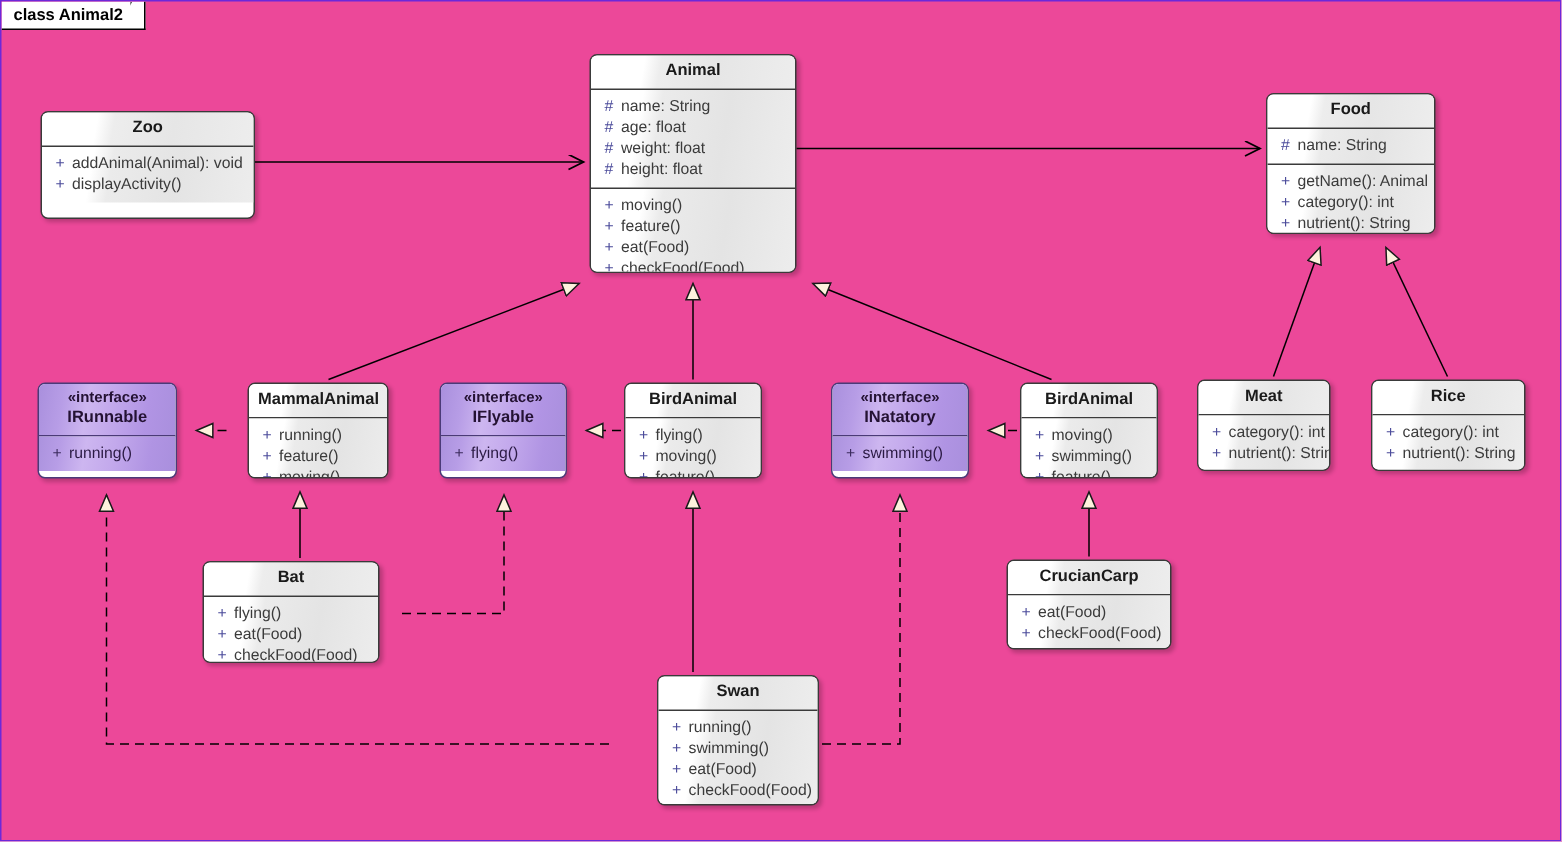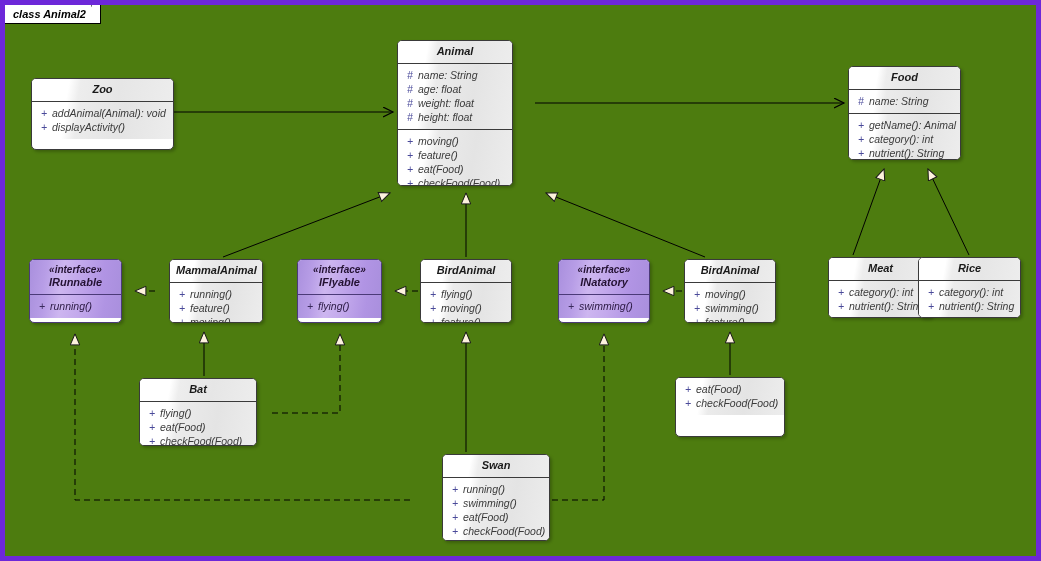--- a/index.html
+++ b/index.html
@@ -5,25 +5,24 @@
   html, body {
     margin: 0;
     padding: 0;
     background: #ffffff;
     font-family: "Liberation Sans", sans-serif;
   }
   #canvas {
     position: relative;
     width: 1041px;
     height: 561px;
-    background: #4d7c0f;
-    border: 5px solid #6d28d9;
+    background: #ec4899;
+    border: 1px solid #6d28d9;
     box-sizing: border-box;
     overflow: hidden;
-    font-style: italic;
   }
   
   #frame-tab {
     position: absolute;
     left: 0px; top: 0px;
     width: 96px; height: 19px;
     border-right: 1px solid #000;
     border-bottom: 1px solid #000;
     background: #fff;
     box-sizing: border-box;
@@ -222,21 +221,21 @@
           <div class="row">
             <span class="vis">+</span>
             <span class="txt">addAnimal(Animal): void</span>
           </div>
           <div class="row">
             <span class="vis">+</span>
             <span class="txt">displayActivity()</span>
           </div>
         </div>
       </div>
-      <div class="node" style="left: 392px; top: 35px; width: 116px; height: 146px;">
+      <div class="node" style="left: 392px; top: 35px; width: 138px; height: 146px;">
         <div class="hdr"><span>Animal</span></div>
         <div class="compartment">
           <div class="row">
             <span class="vis">#</span>
             <span class="txt">name: String</span>
           </div>
           <div class="row">
             <span class="vis">#</span>
             <span class="txt">age: float</span>
           </div>
@@ -362,21 +361,21 @@
           <div class="row">
             <span class="vis">+</span>
             <span class="txt">swimming()</span>
           </div>
           <div class="row">
             <span class="vis">+</span>
             <span class="txt">feature()</span>
           </div>
         </div>
       </div>
-      <div class="node" style="left: 823px; top: 252px; width: 105px; height: 61px;">
+      <div class="node" style="left: 797px; top: 252px; width: 89px; height: 61px;">
         <div class="hdr"><span>Meat</span></div>
         <div class="compartment">
           <div class="row">
             <span class="vis">+</span>
             <span class="txt">category(): int</span>
           </div>
           <div class="row">
             <span class="vis">+</span>
             <span class="txt">nutrient(): String</span>
           </div>
@@ -406,20 +405,21 @@
             <span class="vis">+</span>
             <span class="txt">eat(Food)</span>
           </div>
           <div class="row">
             <span class="vis">+</span>
             <span class="txt">checkFood(Food)</span>
           </div>
         </div>
       </div>
       <div class="node" style="left: 670px; top: 372px; width: 110px; height: 60px;">
+        <div class="hdr"><span>CrucianCarp</span></div>
         <div class="compartment">
           <div class="row">
             <span class="vis">+</span>
             <span class="txt">eat(Food)</span>
           </div>
           <div class="row">
             <span class="vis">+</span>
             <span class="txt">checkFood(Food)</span>
           </div>
         </div>

